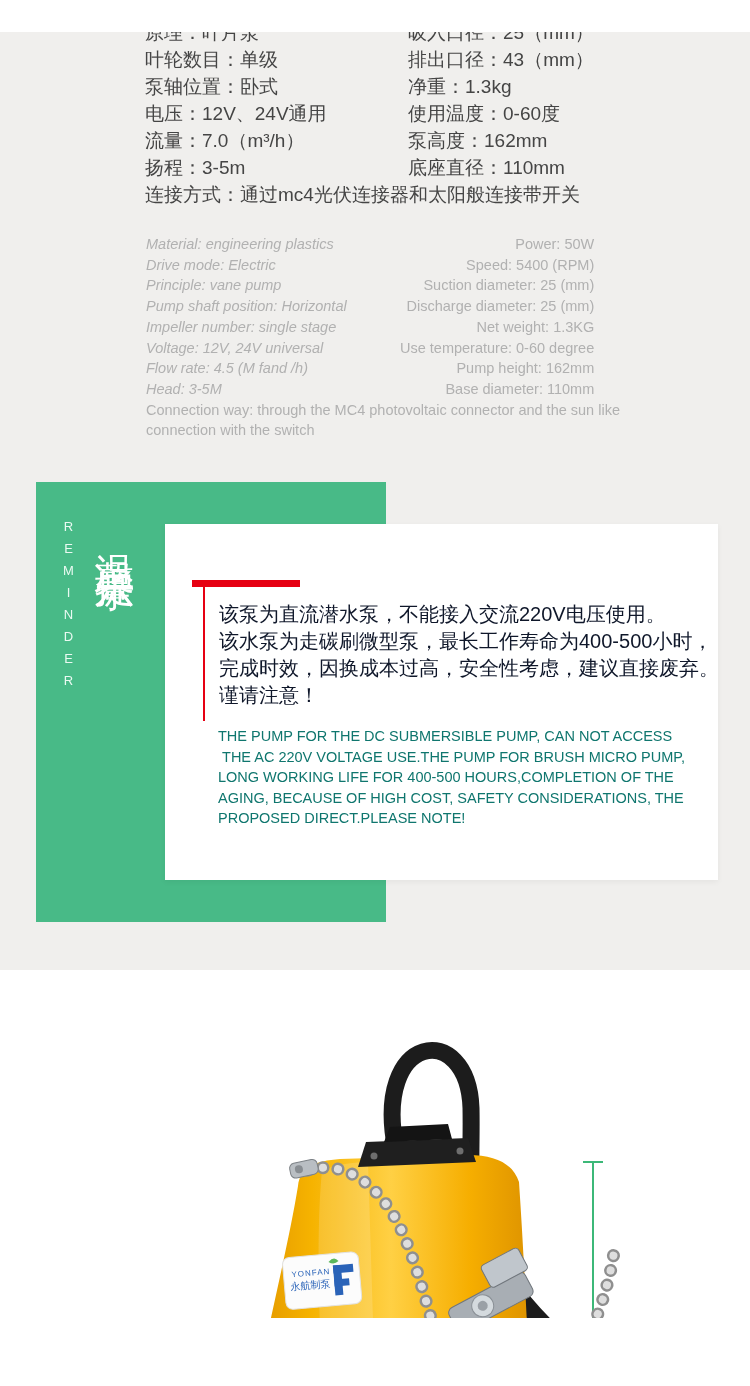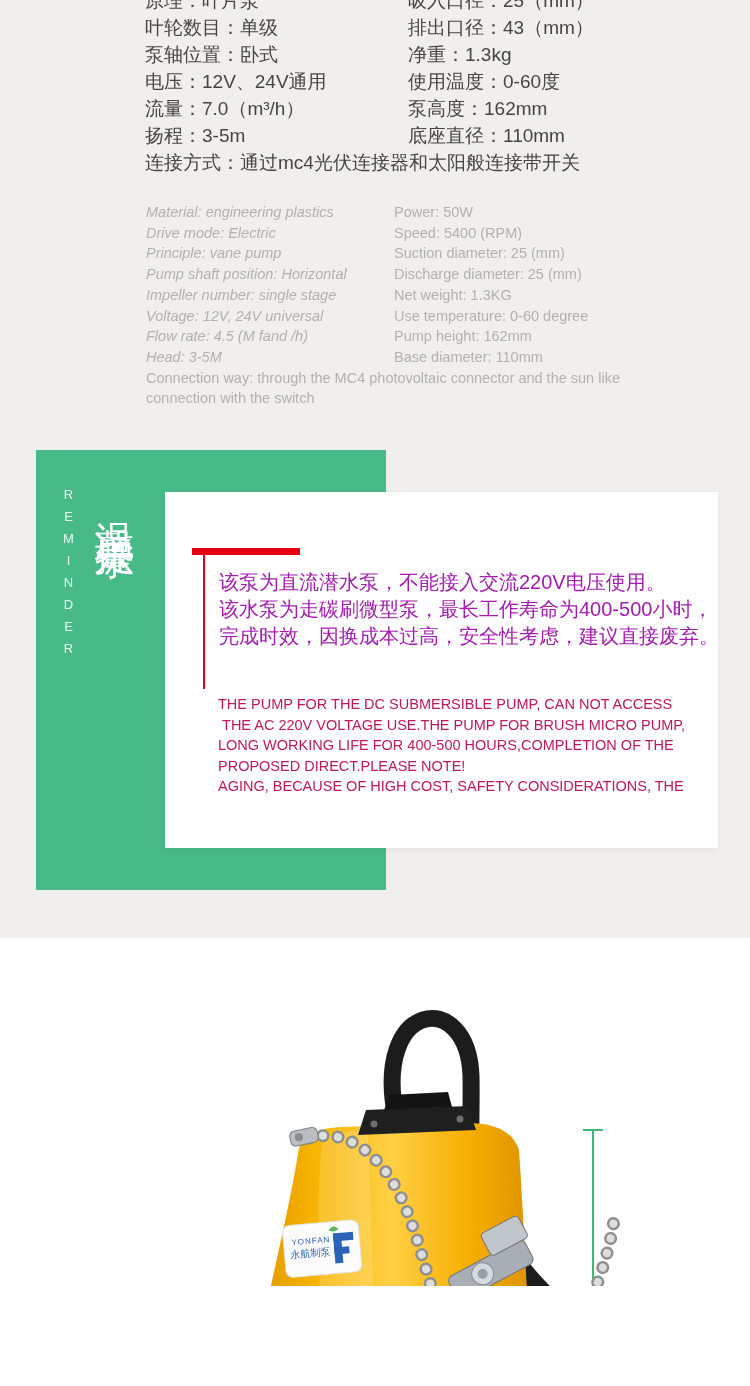--- a/index.html
+++ b/index.html
@@ -1,47 +1,47 @@
 <!DOCTYPE html>
 <html><head>
 <meta charset="utf-8">
 <style>
   * { margin:0; padding:0; box-sizing:border-box; }
   html,body { width:750px; }
   body { font-family:"Liberation Sans","DejaVu Sans",sans-serif; background:#ffffff; }
-  .page { position:relative; width:750px; height:1286px; overflow:hidden; background:#fff; }
+  .page { position:relative; width:750px; height:1286px; overflow:hidden; background:#fff;margin-top:32px; }
 
   
   .top-section { position:absolute; left:0; top:0; width:750px; height:938px; background:#f0efed; }
 
   .cn-specs { position:absolute; left:145px; top:-13px; color:#454545; font-size:19px; line-height:27px; white-space:nowrap; }
   .cn-col { position:absolute; top:0; }
   .cn-col.left  { left:0; }
   .cn-col.right { left:263px; }
   .cn-connection { position:absolute; left:0; top:162px; }
 
   .en-specs { position:absolute; left:146px; top:202px; color:#b1b1b1; font-size:14.5px; line-height:20.7px; white-space:nowrap; }
   .en-col { position:absolute; top:0; }
   .en-col.left  { left:0;font-style:italic; }
-  .en-col.right { left:248px; }
+  .en-col.right { left:254px;text-align:right; }
   .en-connection { position:absolute; left:0; top:165.6px; width:505px; white-space:normal; }
 
   
   .reminder-block { position:absolute; left:36px; top:450px; width:350px; height:440px; background:#48ba87; }
   .v-en { position:absolute; left:25px; top:37px; writing-mode:vertical-rl; text-orientation:upright;
           color:#eafaf2; font-size:13px; letter-spacing:7px; }
   .v-cn { position:absolute; left:52px; top:40px; writing-mode:vertical-rl; text-orientation:upright;
           color:#ffffff; font-size:40px; letter-spacing:7px; font-weight:400; }
 
   .reminder-card { position:absolute; left:165px; top:492px; width:553px; height:356px; background:#ffffff;
                    box-shadow:0 2px 6px rgba(0,0,0,0.05); }
   .red-bar  { position:absolute; left:27px; top:56px; width:108px; height:7px; background:#e60012; }
   .red-rule { position:absolute; left:38px; top:63px; width:2px; height:134px; background:#e60012; }
-  .warn-cn { position:absolute; left:54px; top:77px; color:#a21caf; font-size:20px; line-height:27px; white-space:nowrap; }
-  .warn-en { position:absolute; left:53px; top:202px; color:#be185d; font-size:14.5px; line-height:20.6px; white-space:nowrap; }
+  .warn-cn { position:absolute; left:54px; top:77px; color:#0f172a; font-size:20px; line-height:27px; white-space:nowrap; }
+  .warn-en { position:absolute; left:53px; top:202px; color:#0f766e; font-size:14.5px; line-height:20.6px; white-space:nowrap; }
 
   
   .photo-section { position:absolute; left:0; top:938px; width:750px; height:448px; background:#ffffff; }
   .photo-section svg { position:absolute; left:0; top:0; }
 
   .dim-green { color:#3cb878; }
   .height-label { position:absolute; left:617px; top:364px; font-size:20px; white-space:nowrap; }
   .height-label .sub { font-size:14px; letter-spacing:0.5px; }
   .height-value { position:absolute; left:621px; top:390px; font-size:27px; }
   .caliber-label { position:absolute; left:127px; top:418px; font-size:20px; white-space:nowrap; }
@@ -103,27 +103,28 @@
       <div class="v-cn">温馨提示</div>
     </div>
 
     <div class="reminder-card">
       <div class="red-bar"></div>
       <div class="red-rule"></div>
       <div class="warn-cn">
         <div>该泵为直流潜水泵，不能接入交流220V电压使用。</div>
         <div>该水泵为走碳刷微型泵，最长工作寿命为400-500小时，</div>
         <div>完成时效，因换成本过高，安全性考虑，建议直接废弃。</div>
+        <div>谨请注意！</div>
       </div>
       <div class="warn-en">
         <div>THE PUMP FOR THE DC SUBMERSIBLE PUMP, CAN NOT ACCESS</div>
         <div>&nbsp;THE AC 220V VOLTAGE USE.THE PUMP FOR BRUSH MICRO PUMP,</div>
         <div>LONG WORKING LIFE FOR 400-500 HOURS,COMPLETION OF THE</div>
+        <div>AGING, BECAUSE OF HIGH COST, SAFETY CONSIDERATIONS, THE</div>
         <div>PROPOSED DIRECT.PLEASE NOTE!</div>
-        <div>AGING, BECAUSE OF HIGH COST, SAFETY CONSIDERATIONS, THE</div>
       </div>
     </div>
   </section>
 
   <section class="photo-section">
 
     <svg width="750" height="448" viewBox="0 0 750 448">
       <defs>
         <linearGradient id="bodyGrad" x1="0" y1="0" x2="1" y2="0">
           <stop offset="0" stop-color="#e09400"></stop>

